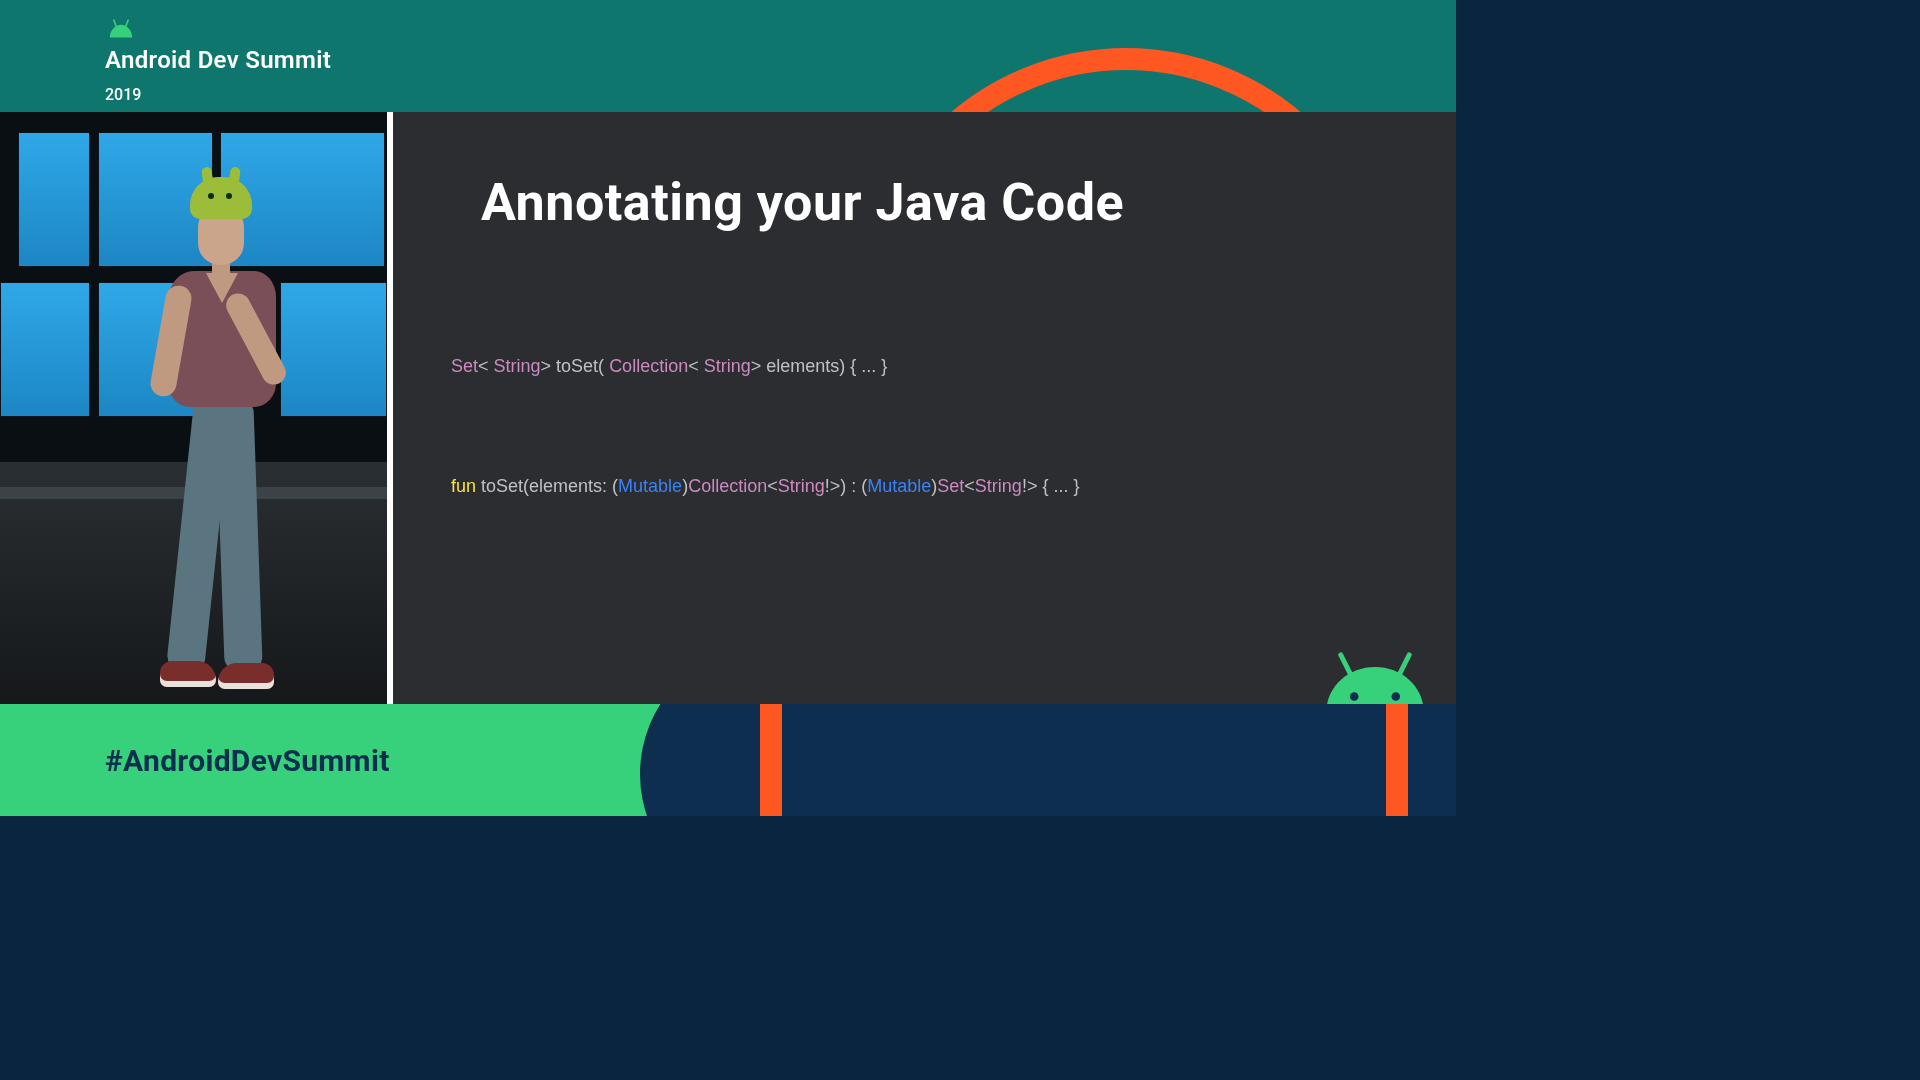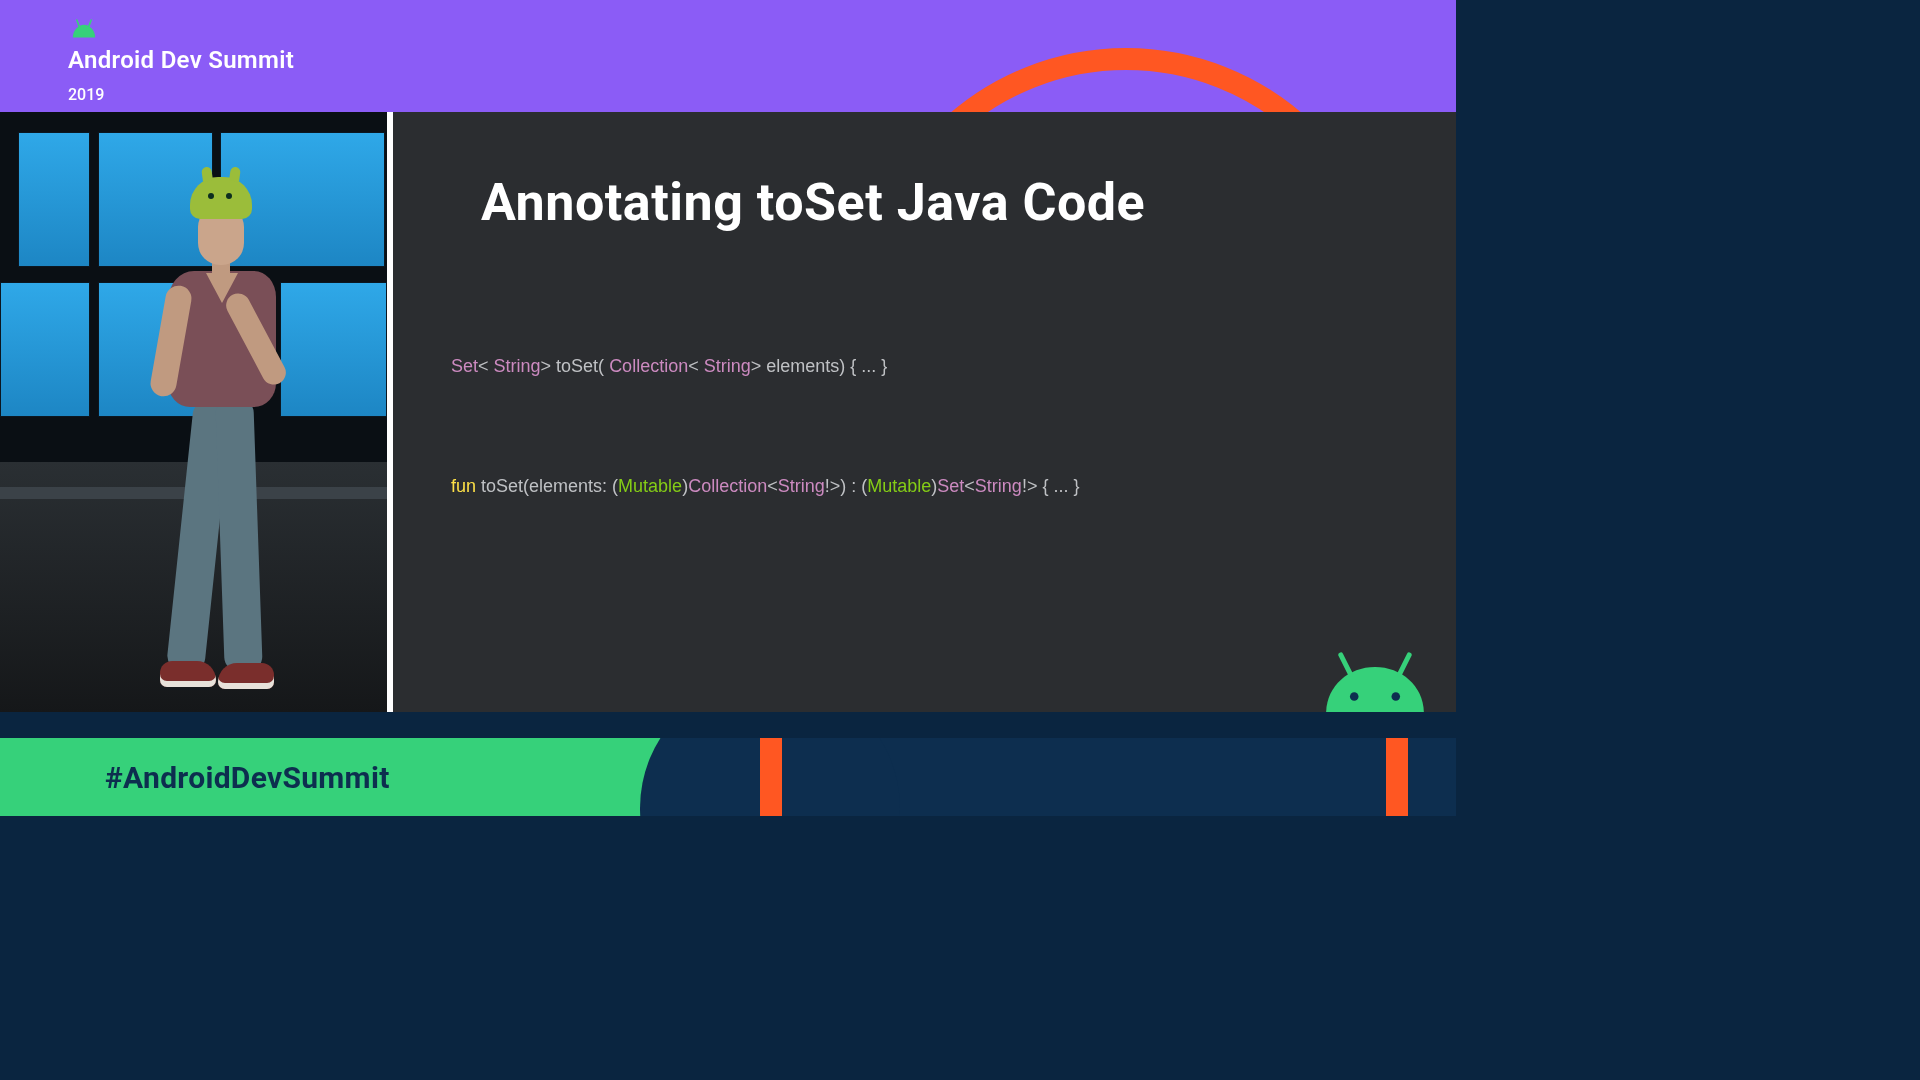--- a/index.html
+++ b/index.html
@@ -12,24 +12,24 @@
       position: relative;
     }
 
     
     .header {
       position: absolute;
       top: 0;
       left: 0;
       right: 0;
       height: 122px;
-      background: #8b5cf6;
+      background: #0f766e;
       display: flex;
       align-items: center;
-      padding-left: 68px;
+      padding-left: 105px;
       overflow: hidden;
     }
     .header-logo { display: flex; flex-direction: column; }
     .android-head {
       width: 32px;
       height: 20px;
       margin-bottom: 8px;
       position: relative;
     }
     .android-head svg { display: block; }
@@ -161,35 +161,35 @@
     }
     .code {
       font-family: Liberation Sans, sans-serif;
       font-size: 18px;
       color: #bfc1c4;
       white-space: pre;
       line-height: 1.55;
     }
     .code .kw-type { color: #cc8ac0; }
     .code .kw-fun  { color: #fde047; }
-    .code .kw-ann  { color: #84cc16; }
+    .code .kw-ann  { color: #3b82f6; }
 
     .code-block-1 { margin-bottom: 92px; }
 
     .corner-android {
       position: absolute;
       right: 26px;
       bottom: -6px;
     }
 
     
     .footer {
       position: absolute;
       left: 0; right: 0; bottom: 0;
-      height: 78px;
+      height: 112px;
       background: #0d2e4f;
       overflow: hidden;
     }
     .footer-green {
       position: absolute;
       left: 0; bottom: 0;
       width: 760px; height: 100%;
       background: #36d17a;
       display: flex;
       align-items: center;
@@ -266,21 +266,21 @@
       <div class="head"></div>
       <div class="hat">
           <div class="hat-eyes"></div>
         </div>
       <div class="shoe-l"></div>
         <div class="shoe-r"></div>
     </div>
   </div>
 
   <div class="slide-pane">
-    <div class="slide-title">Annotating toSet Java Code</div>
+    <div class="slide-title">Annotating your Java Code</div>
 
     <div class="code code-block-1"><span class="kw-type">Set</span><span>&lt; </span><span class="kw-type">String</span><span>&gt; toSet( </span><span class="kw-type">Collection</span><span>&lt; </span><span class="kw-type">String</span><span>&gt; elements) { ... }</span></div>
 
     <div class="code"><span class="kw-fun">fun</span><span> toSet(elements: (</span><span class="kw-ann">Mutable</span><span>)</span><span class="kw-type">Collection</span><span>&lt;</span><span class="kw-type">String</span><span>!&gt;) : (</span><span class="kw-ann">Mutable</span><span>)</span><span class="kw-type">Set</span><span>&lt;</span><span class="kw-type">String</span><span>!&gt; { ... }</span></div>
 
     <div class="corner-android">
       <svg viewBox="0 0 90 50" width="110" height="62">
         <path fill="#36d17a" d="M5 50c0-22 18-38 40-38s40 16 40 38H5z"></path>
         <line x1="17" y1="2" x2="25" y2="18" stroke="#36d17a" stroke-width="4" stroke-linecap="round"></line>
         <line x1="73" y1="2" x2="65" y2="18" stroke="#36d17a" stroke-width="4" stroke-linecap="round"></line>

